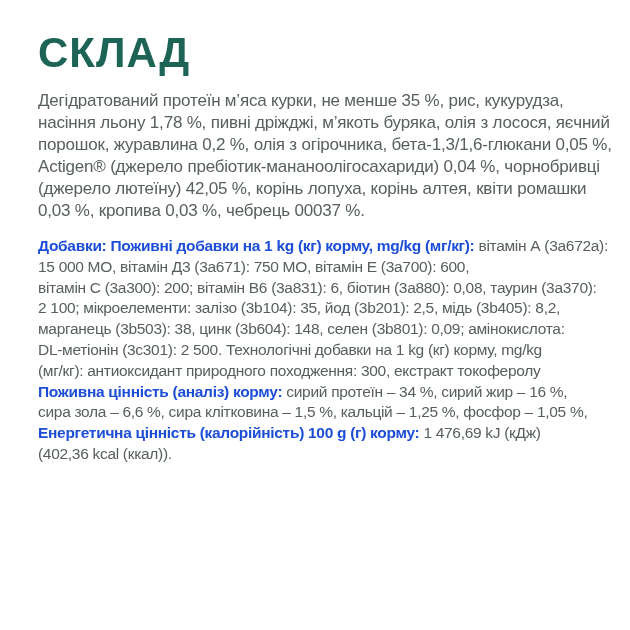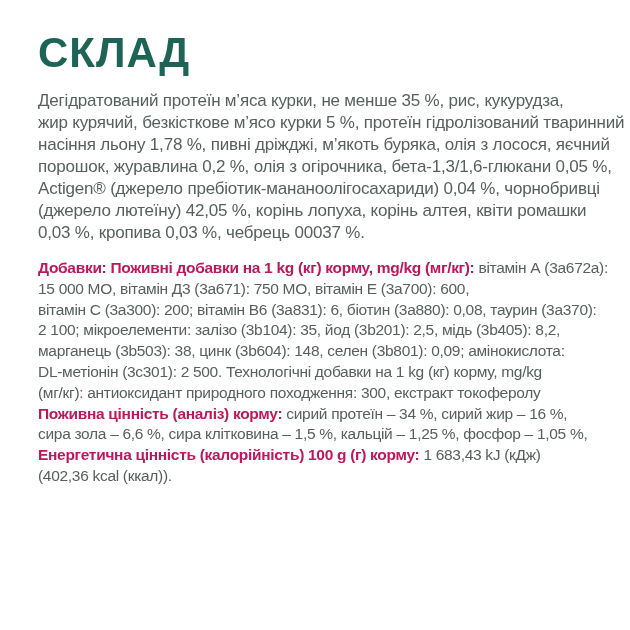--- a/index.html
+++ b/index.html
@@ -32,44 +32,43 @@
     font-size:17px;
     line-height:22px;
     letter-spacing:-0.2px;
   }
   .details{
     margin-top:14px;
     font-size:15.5px;
     line-height:20.8px;
     letter-spacing:-0.3px;
   }
-  .details b{font-weight:700;color:#be185d;}
+  .details b{font-weight:700;color:#1d4ed8;}
 </style>
 </head>
 <body>
 
 <div class="page">
   <h1 class="title">СКЛАД</h1>
 
   <div class="para composition">
       <div class="line">Дегідратований протеїн м’яса курки, не менше 35 %, рис, кукурудза,</div>
-      <div class="line">жир курячий, безкісткове м’ясо курки 5 %, протеїн гідролізований тваринний</div>
       <div class="line">насіння льону 1,78 %, пивні дріжджі, м’якоть буряка, олія з лосося, яєчний</div>
       <div class="line">порошок, журавлина 0,2 %, олія з огірочника, бета-1,3/1,6-глюкани 0,05 %,</div>
       <div class="line">Actigen® (джерело пребіотик-мананоолігосахариди) 0,04 %, чорнобривці</div>
       <div class="line">(джерело лютеїну) 42,05 %, корінь лопуха, корінь алтея, квіти ромашки</div>
       <div class="line">0,03 %, кропива 0,03 %, чебрець 00037 %.</div>
     </div>
 
   <div class="para details">
       <div class="line"><b>Добавки: Поживні добавки на 1 kg (кг) корму, mg/kg (мг/кг):</b><span> вітамін А (3а672а):</span></div>
       <div class="line"><span>15 000 МО, вітамін Д3 (3а671): 750 МО, вітамін Е (3а700): 600,</span></div>
       <div class="line"><span>вітамін С (3а300): 200; вітамін В6 (3а831): 6, біотин (3а880): 0,08, таурин (3а370):</span></div>
       <div class="line"><span>2 100; мікроелементи: залізо (3b104): 35, йод (3b201): 2,5, мідь (3b405): 8,2,</span></div>
       <div class="line"><span>марганець (3b503): 38, цинк (3b604): 148, селен (3b801): 0,09; амінокислота:</span></div>
       <div class="line"><span>DL-метіонін (3с301): 2 500. Технологічні добавки на 1 kg (кг) корму, mg/kg</span></div>
       <div class="line"><span>(мг/кг): антиоксидант природного походження: 300, екстракт токоферолу</span></div>
       <div class="line"><b>Поживна цінність (аналіз) корму:</b><span> сирий протеїн – 34 %, сирий жир – 16 %,</span></div>
       <div class="line"><span>сира зола – 6,6 %, сира клітковина – 1,5 %, кальцій – 1,25 %, фосфор – 1,05 %,</span></div>
-      <div class="line"><b>Енергетична цінність (калорійність) 100 g (г) корму:</b><span> 1 683,43 kJ (кДж)</span></div>
+      <div class="line"><b>Енергетична цінність (калорійність) 100 g (г) корму:</b><span> 1 476,69 kJ (кДж)</span></div>
       <div class="line"><span>(402,36 kcal (ккал)).</span></div>
     </div>
 </div>
 
 </body></html>

